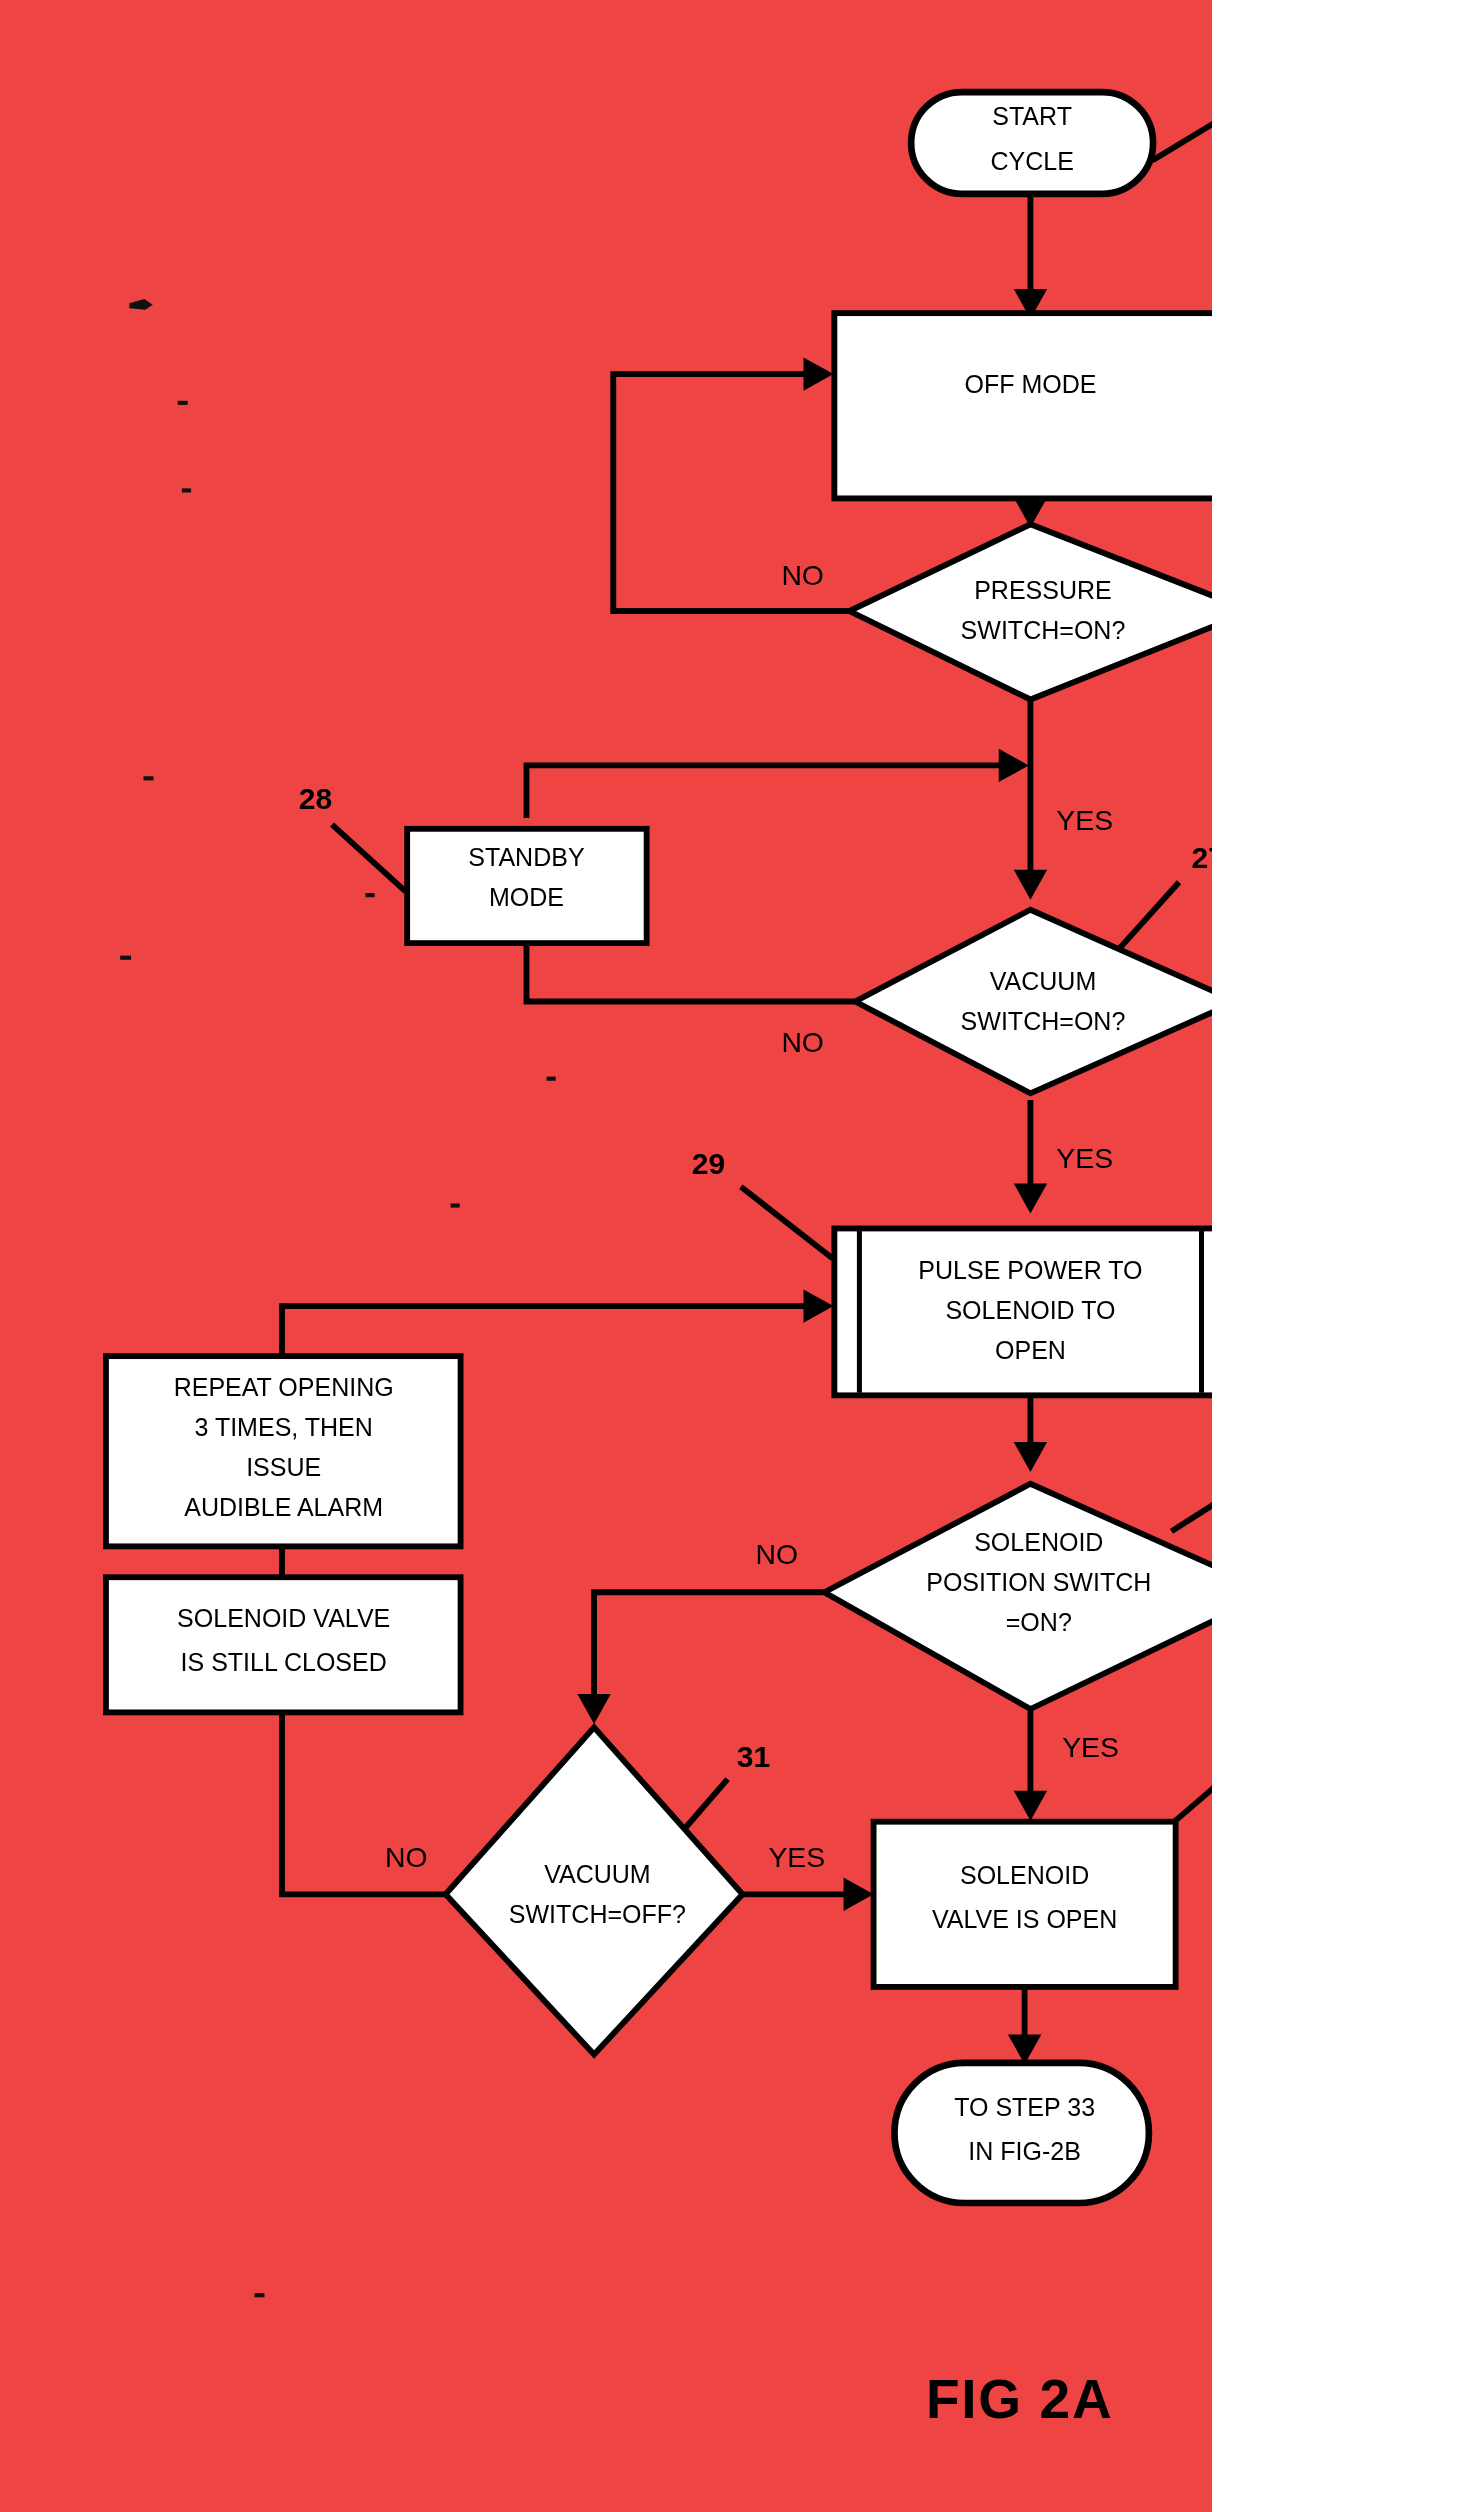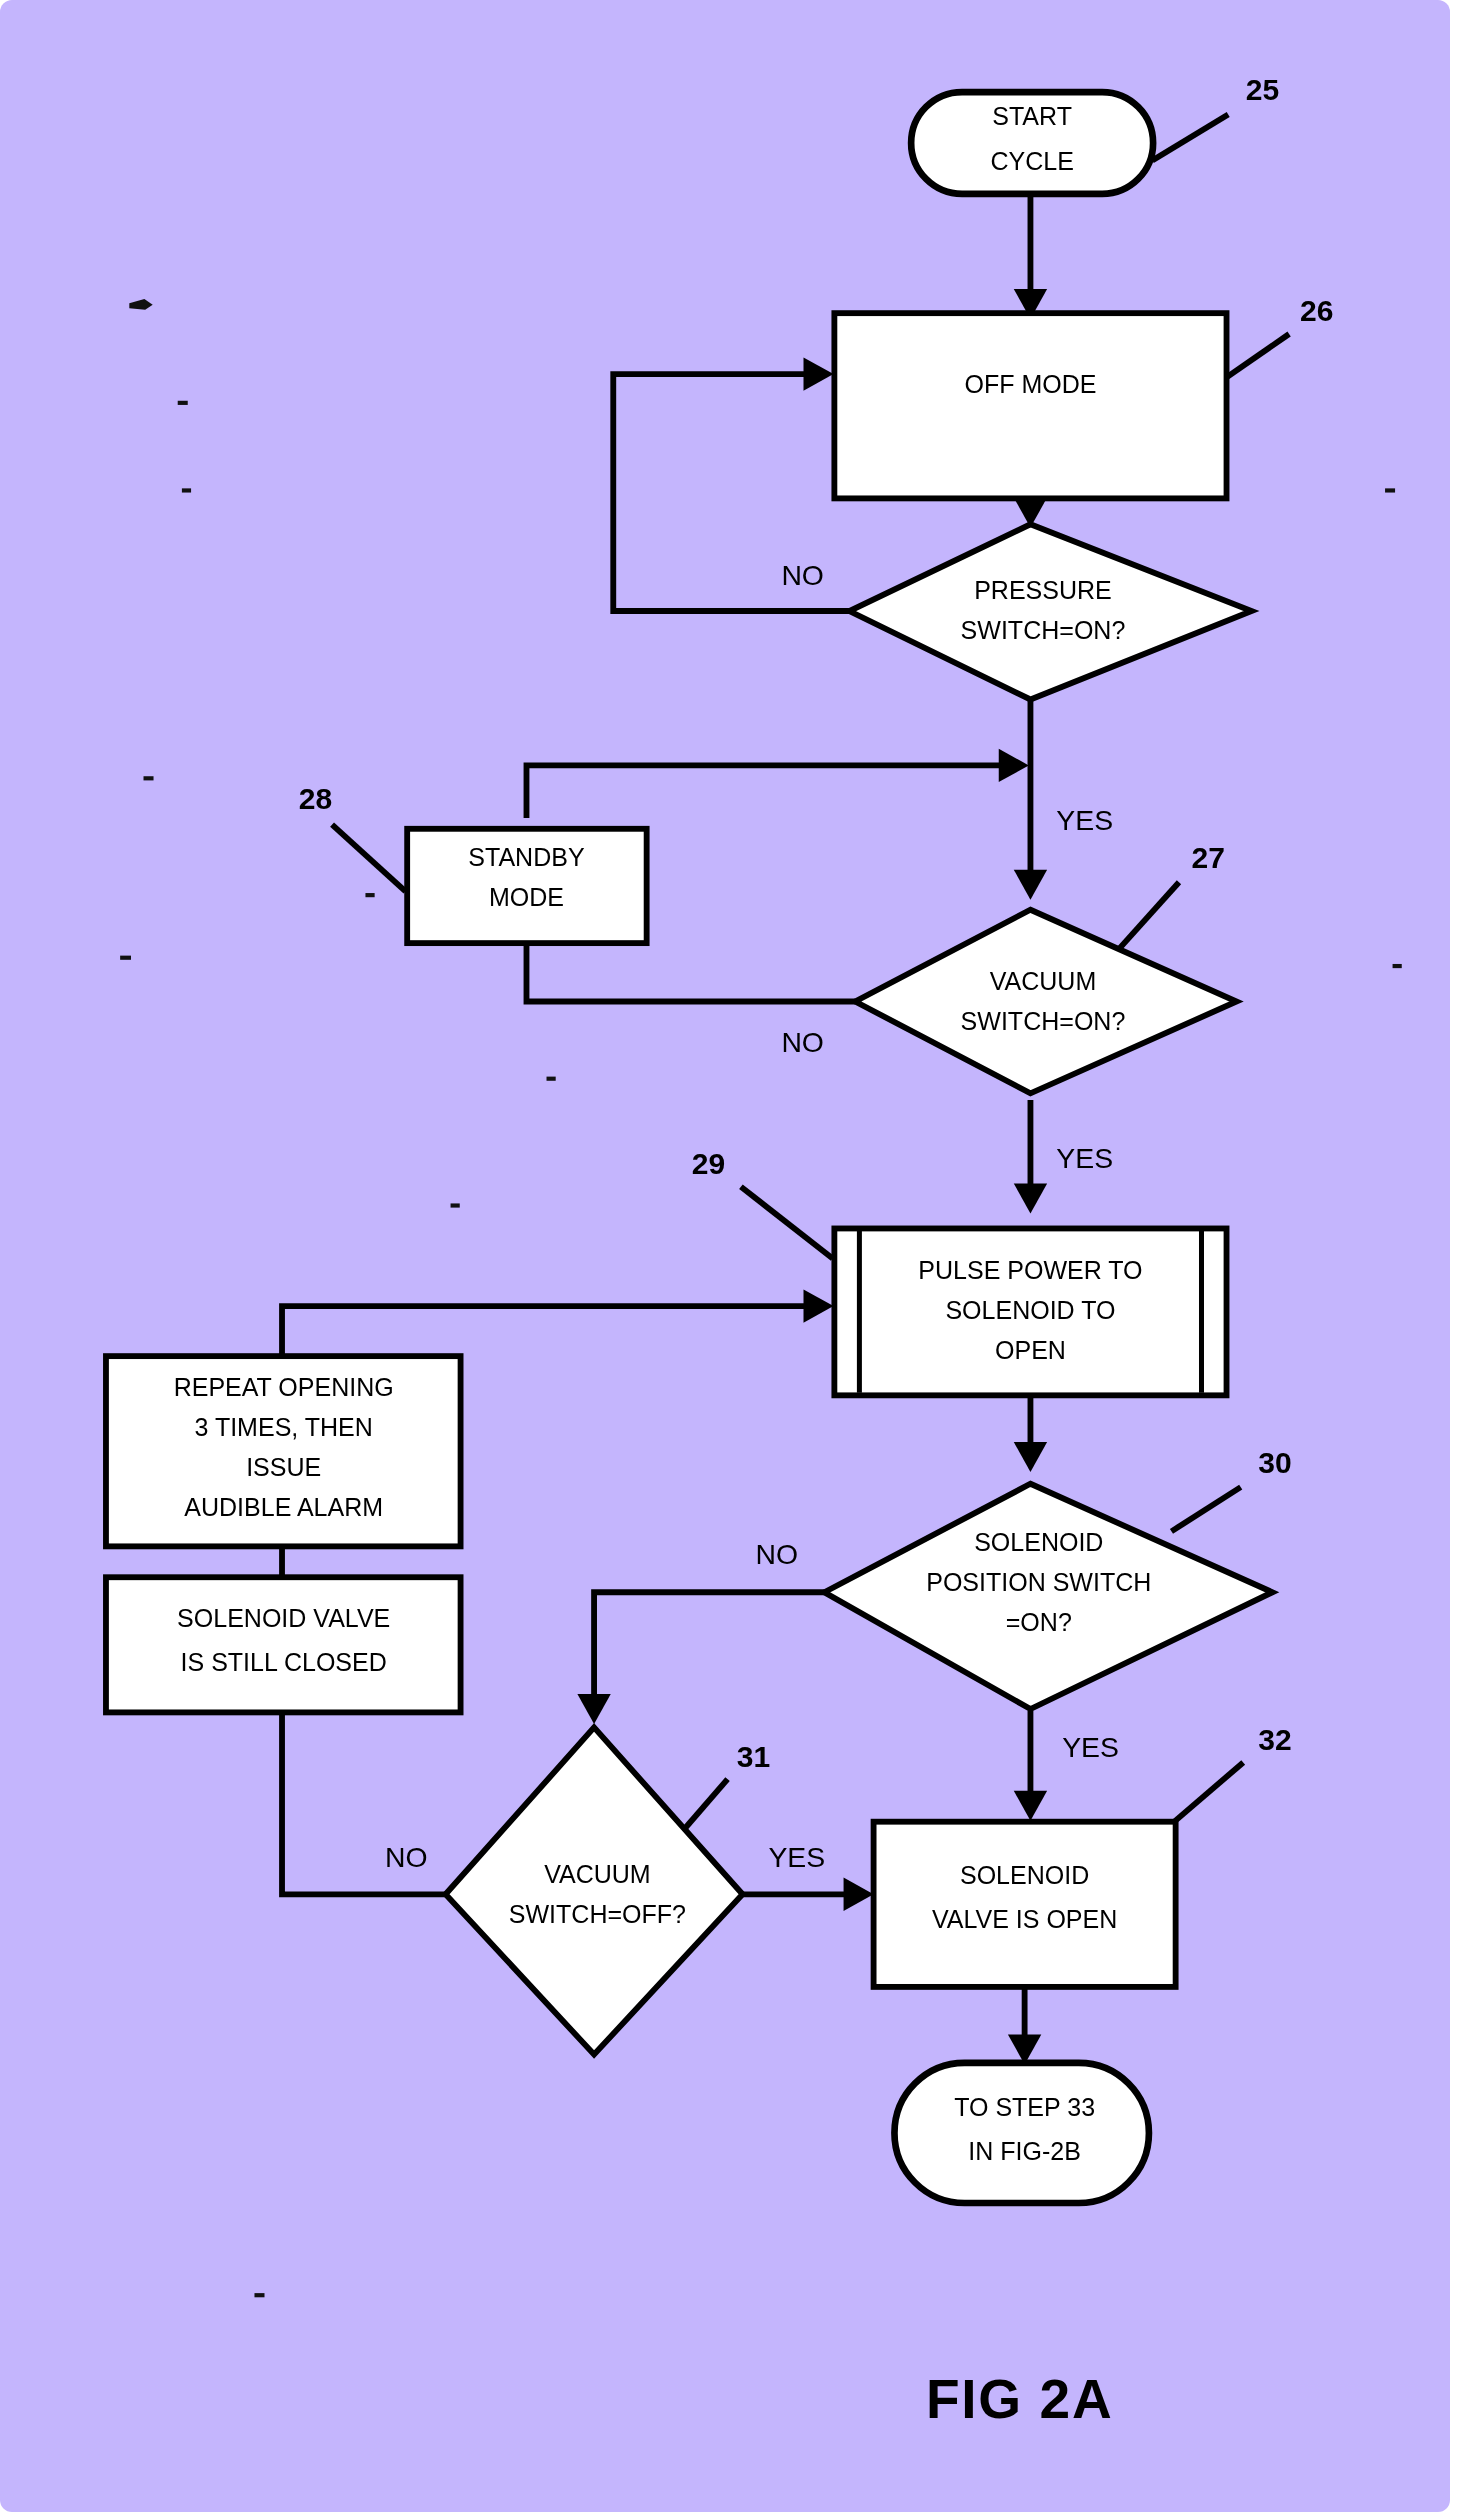--- a/index.html
+++ b/index.html
@@ -5,25 +5,24 @@
   html, body {
     margin: 0;
     padding: 0;
     background: #ffffff;
   }
   body {
     font-family: "Liberation Sans", sans-serif;
   }
   #page {
     position: relative;
-    width: 1450px;
+    width: 1212px;
     height: 2512px;
-    background: #c4b5fd;
+    background: #ef4444;
     overflow: hidden;
-    border-radius: 12px;
   }
   #figure-svg {
     position: absolute;
     left: 0;
     top: 0;
     width: 1471px;
     height: 2512px;
     display: block;
   }
   .shape-outline {

